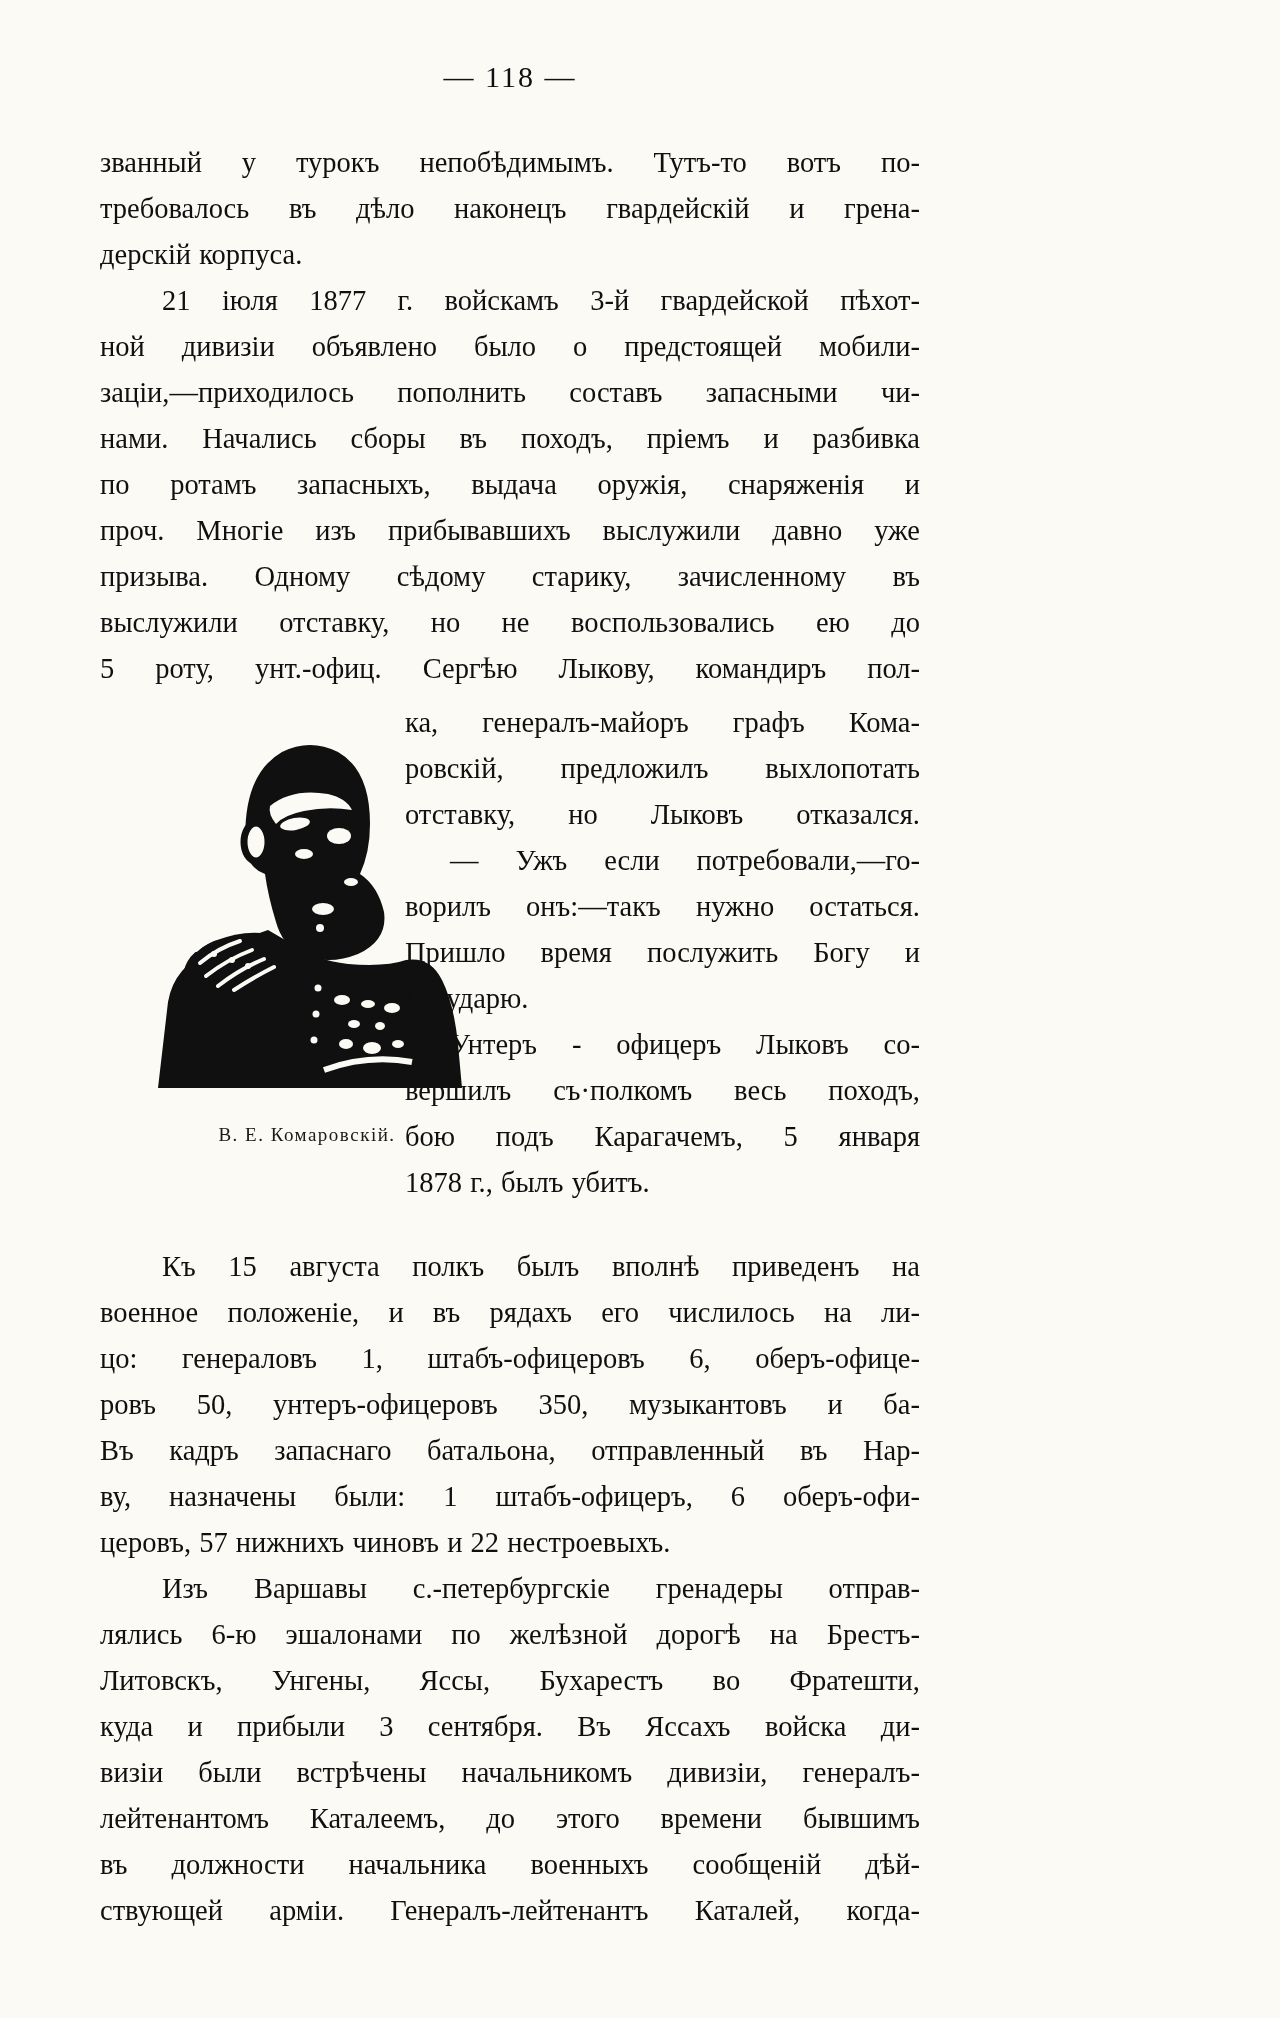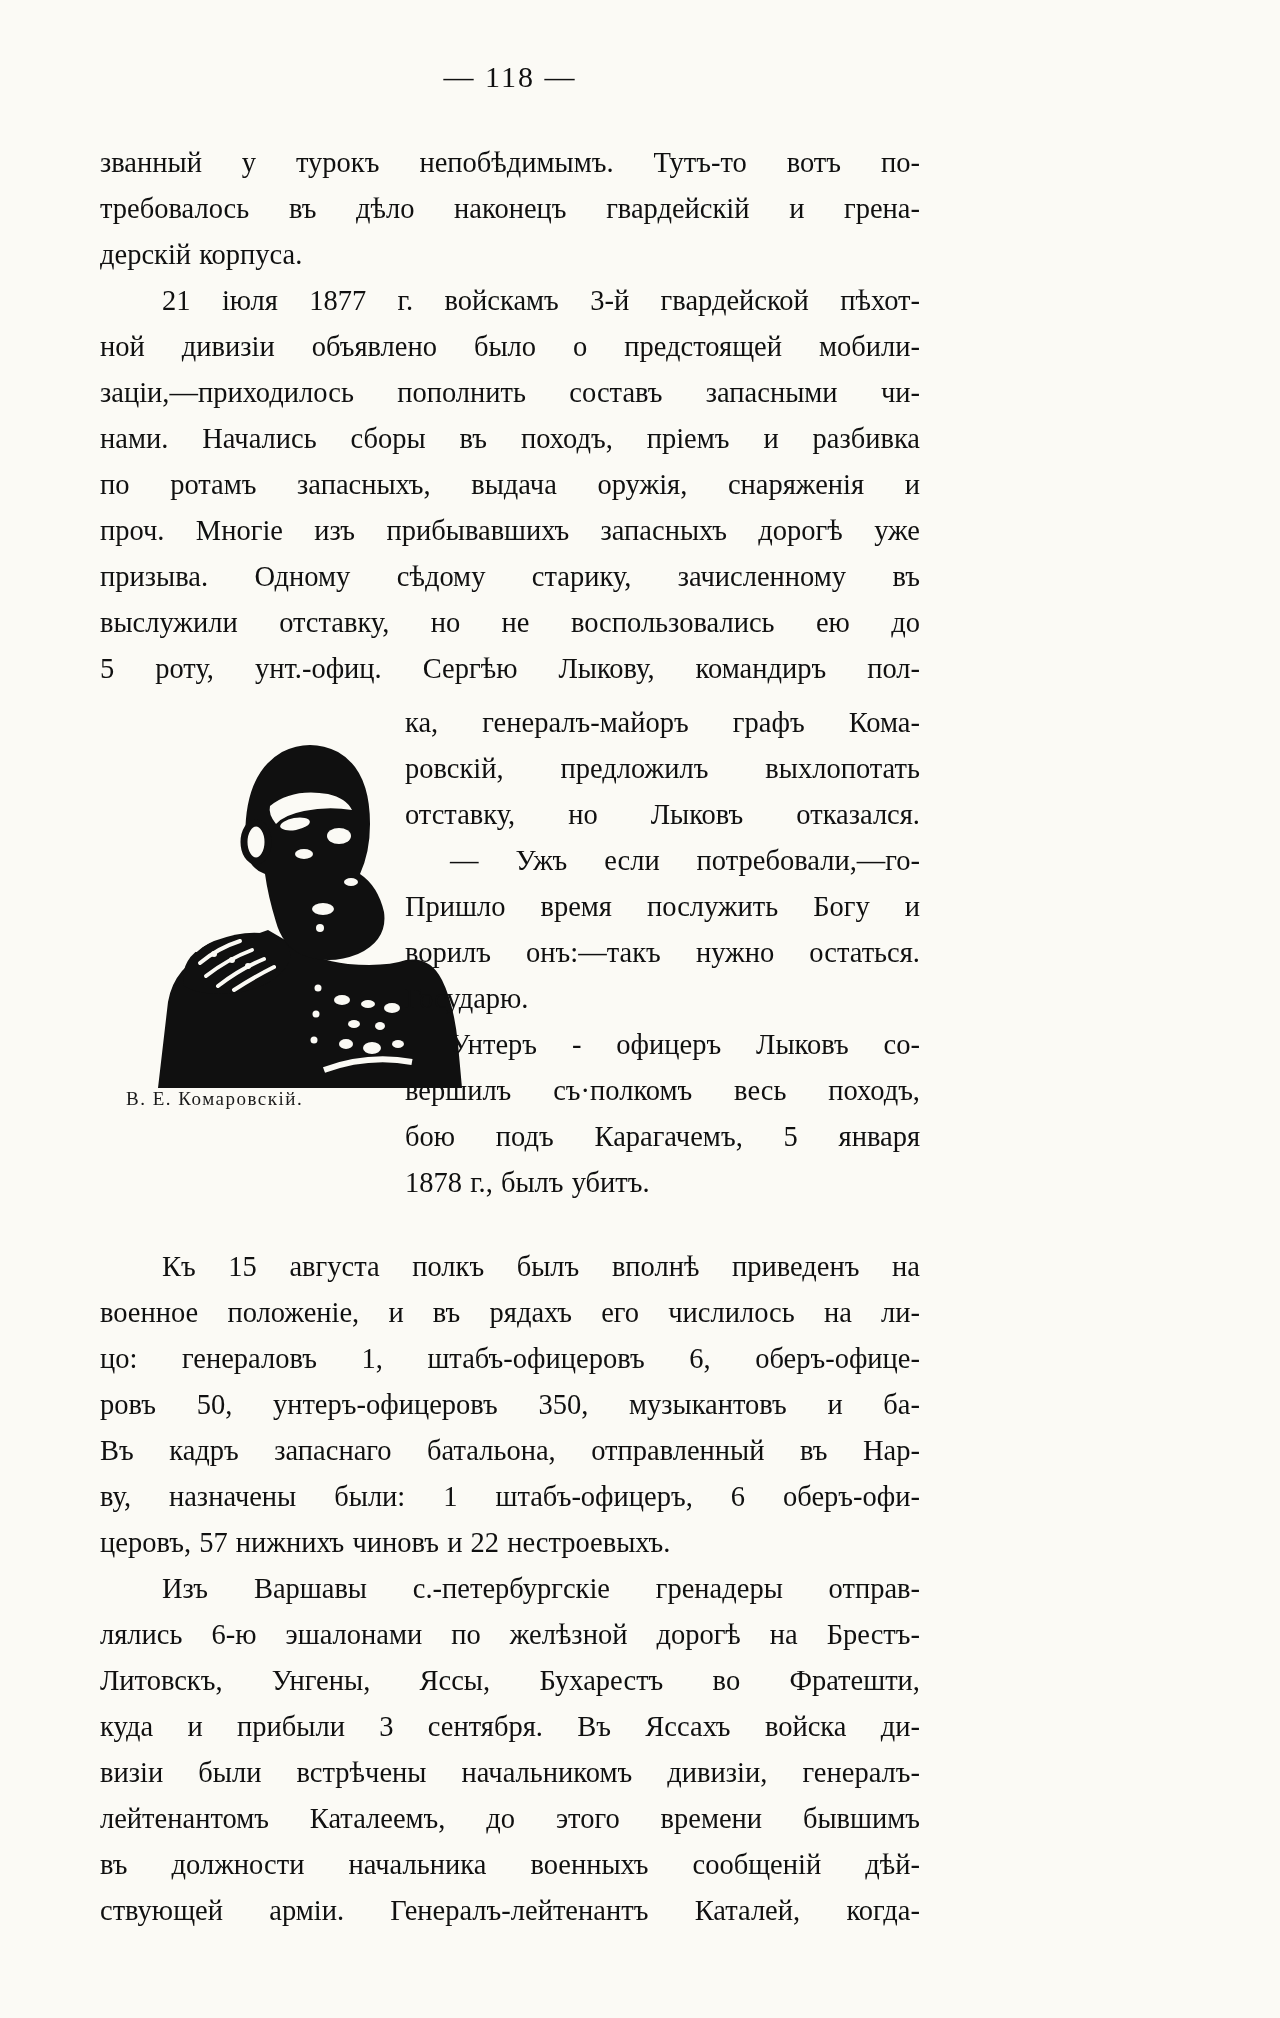--- a/index.html
+++ b/index.html
@@ -33,21 +33,22 @@
   }
   .line.last { text-align-last: left; }
   .ind  { text-indent: 62px; }
   .ind2 { text-indent: 45px; }
   .wrapsec { position: relative; height: 552px; }
   .rcol { position: absolute; left: 305px; top: 8px; width: 515px; }
   .fig  { position: absolute; left: 46px; top: 44px; width: 322px; height: 352px; }
   .fig svg { display: block; }
   .caption {
     position: absolute;
-    left: 26px; top: 396px; width: 362px;
+    left: 26px; top: 432px; width: 362px;
+    text-align: center;
     font-size: 19px;
     letter-spacing: 1.5px;
     color: #1a1a1a;
   }
 </style>
 </head>
 <body>
 
 <div class="page">
 
@@ -56,21 +57,21 @@
   <div class="col">
 
     <div class="line">званный у турокъ непобѣдимымъ. Тутъ-то вотъ по-</div>
     <div class="line">требовалось въ дѣло наконецъ гвардейскій и грена-</div>
     <div class="line last">дерскій корпуса.</div>
     <div class="line ind">21 іюля 1877 г. войскамъ 3-й гвардейской пѣхот-</div>
     <div class="line">ной дивизіи объявлено было о предстоящей мобили-</div>
     <div class="line">заціи,—приходилось пополнить составъ запасными чи-</div>
     <div class="line">нами. Начались сборы въ походъ, пріемъ и разбивка</div>
     <div class="line">по ротамъ запасныхъ, выдача оружія, снаряженія и</div>
-    <div class="line">проч. Многіе изъ прибывавшихъ запасныхъ дорогѣ уже</div>
+    <div class="line">проч. Многіе изъ прибывавшихъ выслужили давно уже</div>
     <div class="line">призыва. Одному сѣдому старику, зачисленному въ</div>
     <div class="line">выслужили отставку, но не воспользовались ею до</div>
     <div class="line">5 роту, унт.-офиц. Сергѣю Лыкову, командиръ пол-</div>
 
     <div class="wrapsec">
 
       <div class="fig">
         <svg viewBox="0 0 322 352" width="322" height="352" xmlns="http://www.w3.org/2000/svg">
 
           <path fill="#101010" d="M12 352 L22 266 Q28 230 66 214 L122 194 L146 208 Q168 224 202 228 Q240 231 260 224 Q284 220 296 244 Q308 268 312 308 L316 352 Z"></path>
@@ -118,22 +119,22 @@
         </svg>
       </div>
 
       <div class="caption">В. Е. Комаровскій.</div>
 
       <div class="rcol">
         <div class="line">ка, генералъ-майоръ графъ Кома-</div>
         <div class="line">ровскій, предложилъ выхлопотать</div>
         <div class="line">отставку, но Лыковъ отказался.</div>
         <div class="line ind2">— Ужъ если потребовали,—го-</div>
+        <div class="line">ворилъ онъ:—такъ нужно остаться.</div>
         <div class="line">Пришло время послужить Богу и</div>
-        <div class="line">ворилъ онъ:—такъ нужно остаться.</div>
         <div class="line last">Государю.</div>
         <div class="line ind2">Унтеръ - офицеръ Лыковъ со-</div>
         <div class="line">вершилъ съ·полкомъ весь походъ,</div>
         <div class="line">бою подъ Карагачемъ, 5 января</div>
         <div class="line last">1878 г., былъ убитъ.</div>
       </div>
     </div>
 
     <div class="line ind">Къ 15 августа полкъ былъ вполнѣ приведенъ на</div>
     <div class="line">военное положеніе, и въ рядахъ его числилось на ли-</div>

